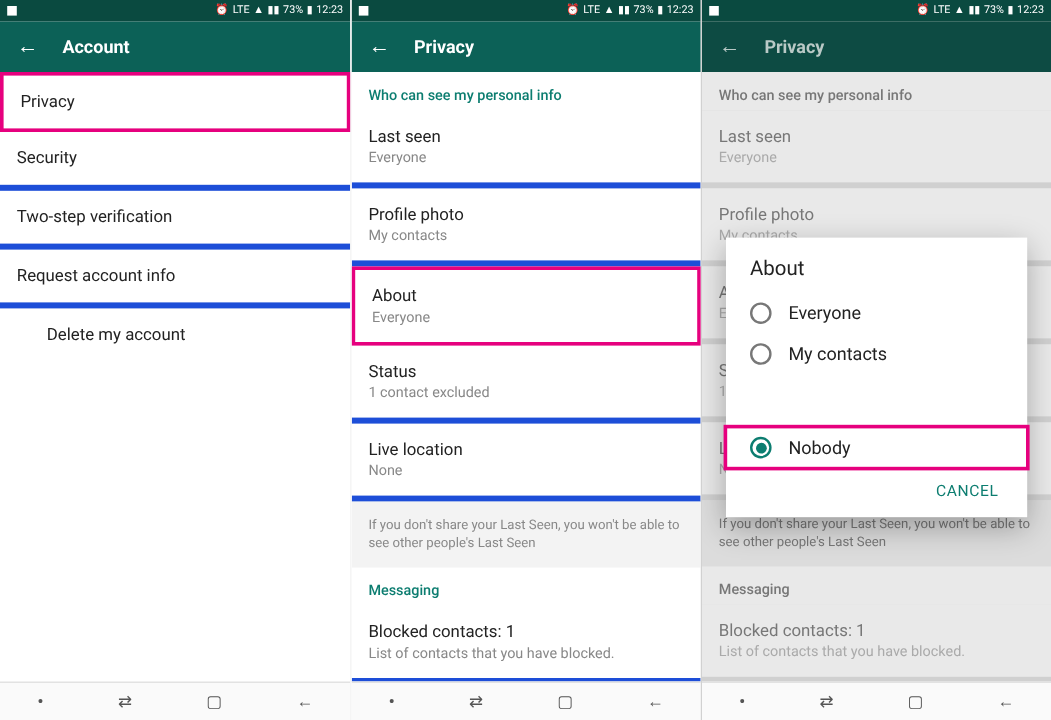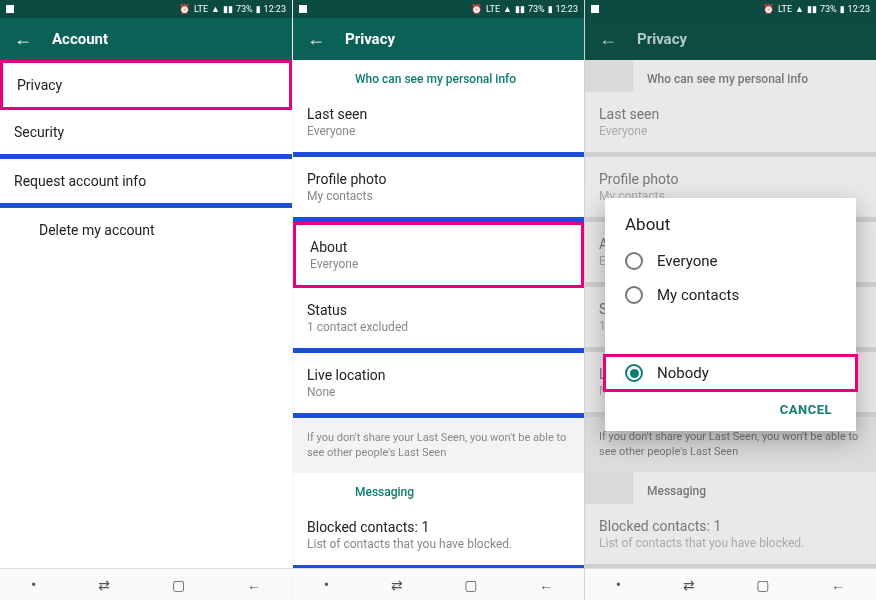--- a/index.html
+++ b/index.html
@@ -68,21 +68,20 @@
     justify-content:center;
   }
   .item.no-border { border-bottom: none; padding-left: 39px; }
   .item .title { font-size: 14px; color:#222; }
   .item .sub { font-size: 12px; color:#888; margin-top:2px; }
   .section-header {
     padding: 12px 10px 6px 14px;
     font-size: 12px;
     color: #0c7d70;
     font-weight:500;
-    margin-left:48px;
   }
   .info-box {
     background:#f3f3f3;
     color:#888;
     font-size: 11px;
     padding: 12px 14px;
     line-height:1.4;
   }
   .item-row {
     padding: 14px 14px;
@@ -144,21 +143,21 @@
   .radio {
     width:18px;height:18px;border:2px solid #777;border-radius:50%;
     display:flex;align-items:center;justify-content:center;
   }
   .radio.checked { border-color:#0c7d70; }
   .radio.checked::after { content:""; width:9px;height:9px;background:#0c7d70;border-radius:50%; }
   .dialog-actions {
     display:flex;justify-content:flex-end;padding: 6px 16px 0 0;
   }
   .dialog-btn {
-    color:#0c7d70;font-weight:700;font-size:13px;letter-spacing:0.5px;cursor:pointer;padding:6px 8px;
+    color:#0c7d70;font-weight:400;font-size:13px;letter-spacing:0.5px;cursor:pointer;padding:6px 8px;
   }
   .hl-inline { outline:3px solid #e6007e; outline-offset:-1px;margin-top:44px; }
 
   
   .panel3-content-dim .item .title,
   .panel3-content-dim .item .sub,
   .panel3-content-dim .section-header,
   .panel3-content-dim .info-box,
   .panel3-content-dim .item-row { color:#777; }
   .panel3-content-dim .item .sub { color:#aaa; }
@@ -194,20 +193,23 @@
     <span class="app-title">Account</span>
   </div>
   <div class="list">
     <div class="item hl">
         <span class="title">Privacy</span>
       </div>
     <div class="item">
         <span class="title">Security</span>
       </div>
     <div class="item">
+        <span class="title">Two-step verification</span>
+      </div>
+    <div class="item">
         <span class="title">Request account info</span>
       </div>
     <div class="item no-border">
         <span class="title">Delete my account</span>
       </div>
   </div>
   <div class="nav-bar">
     <span class="nav-dot">•</span>
     <span>⇄</span>
     <span>▢</span>

